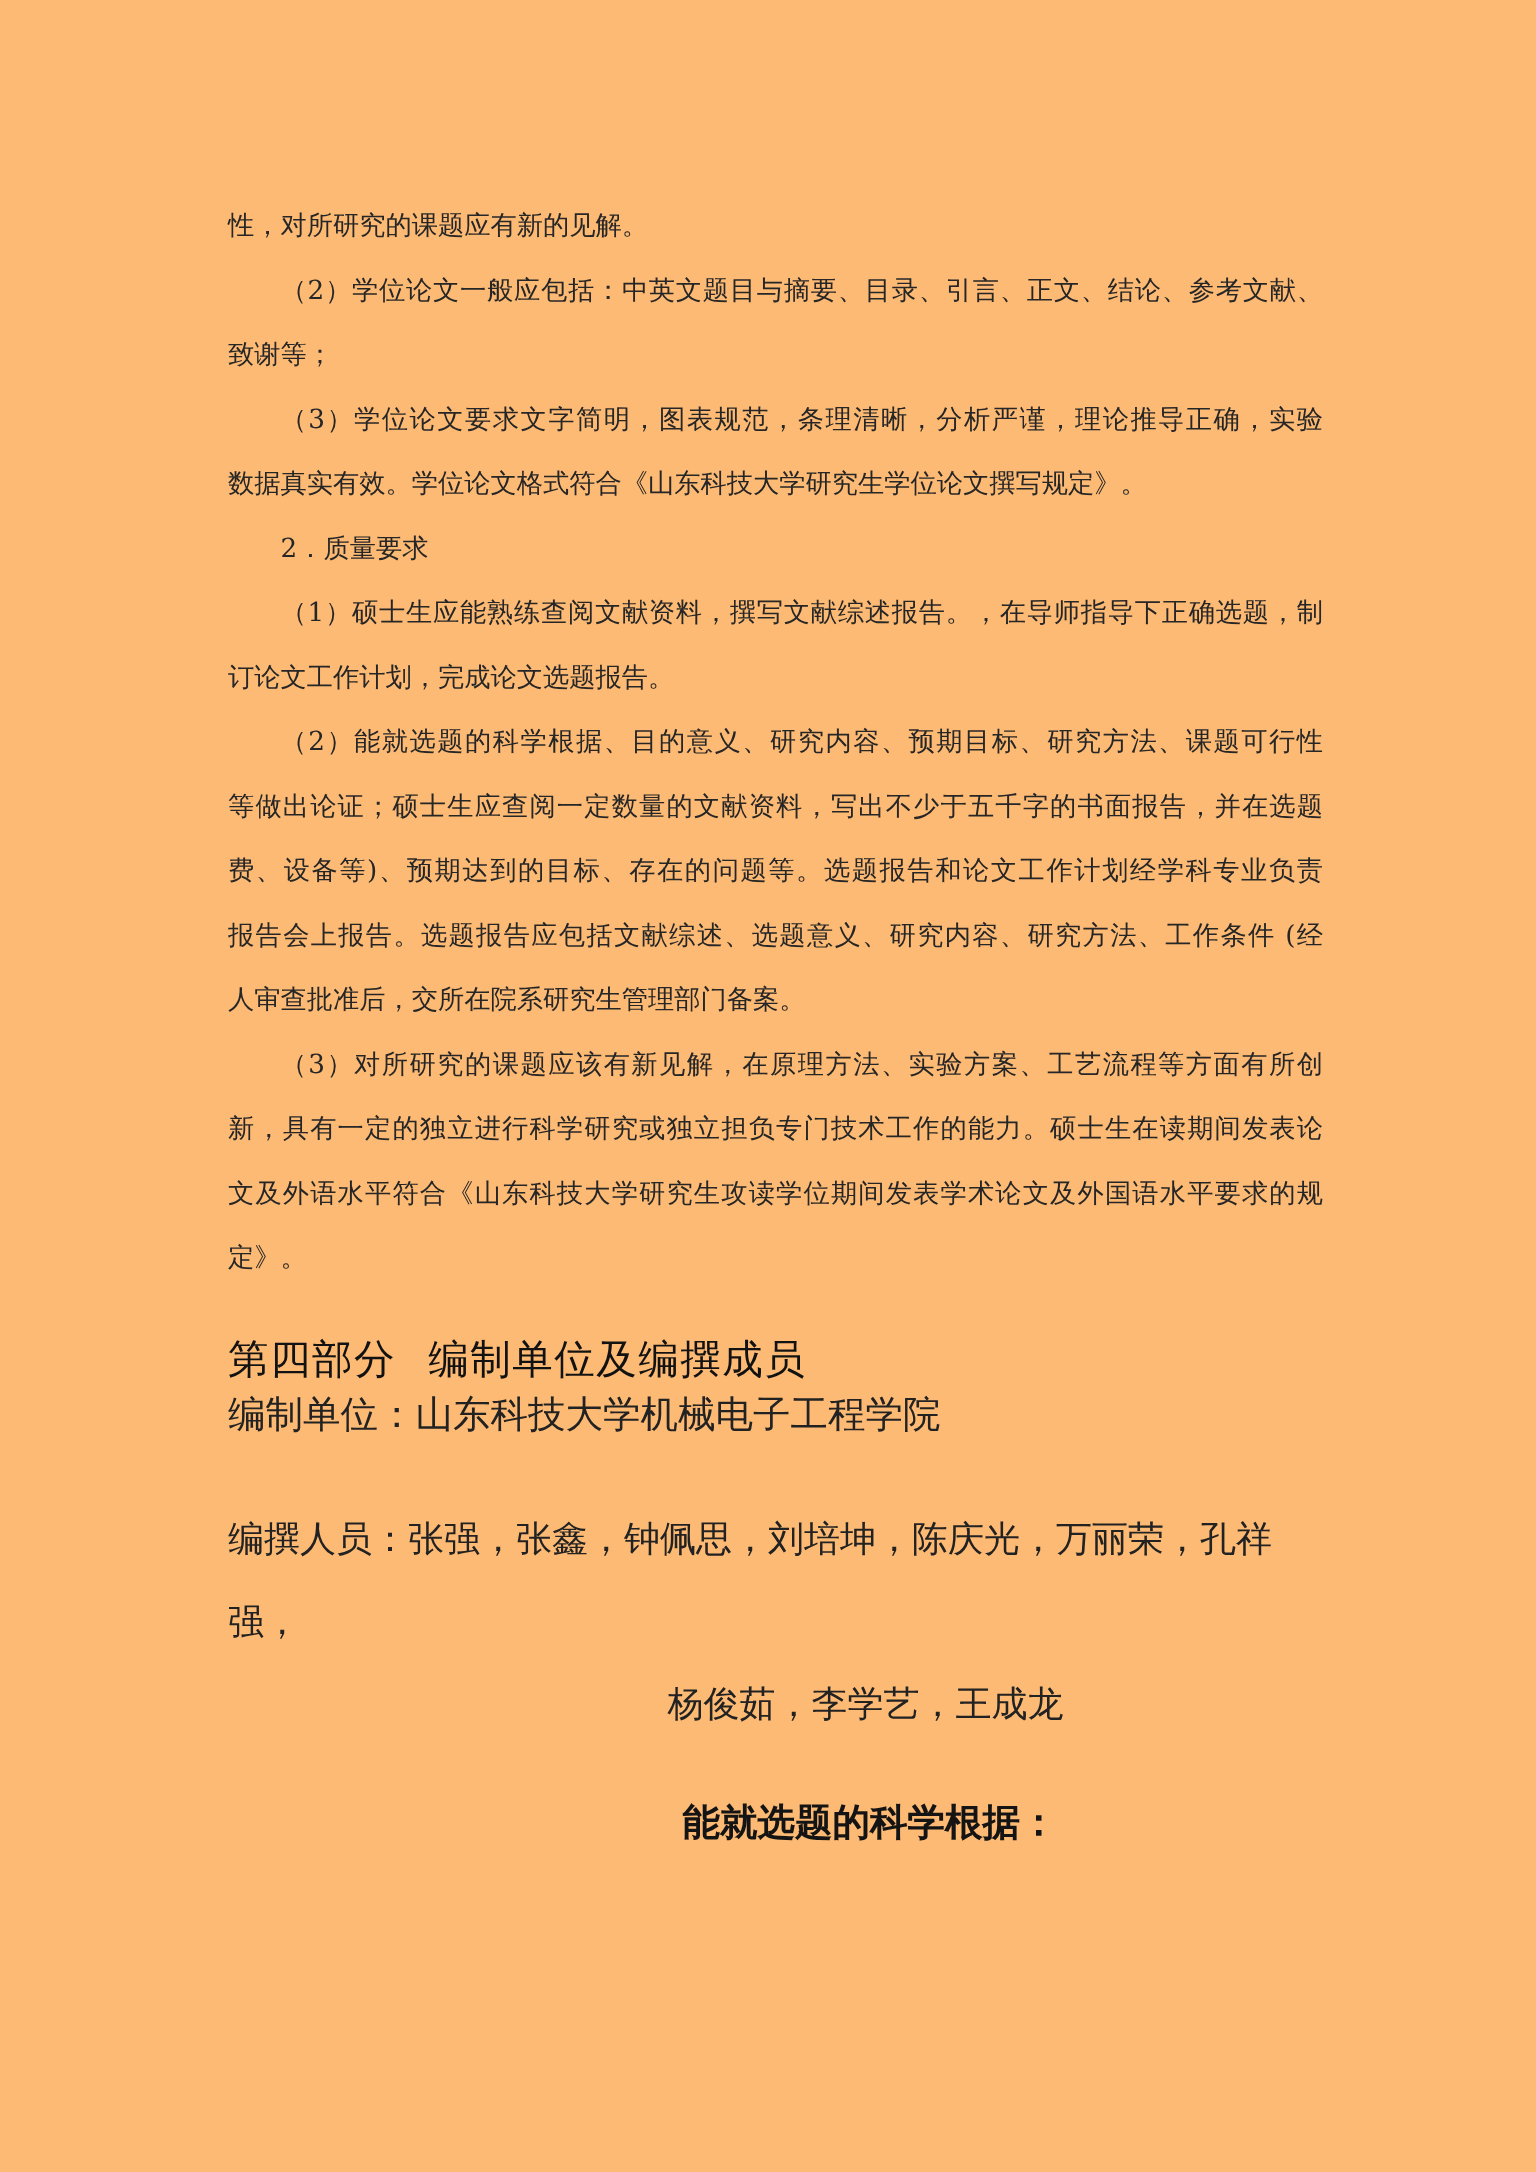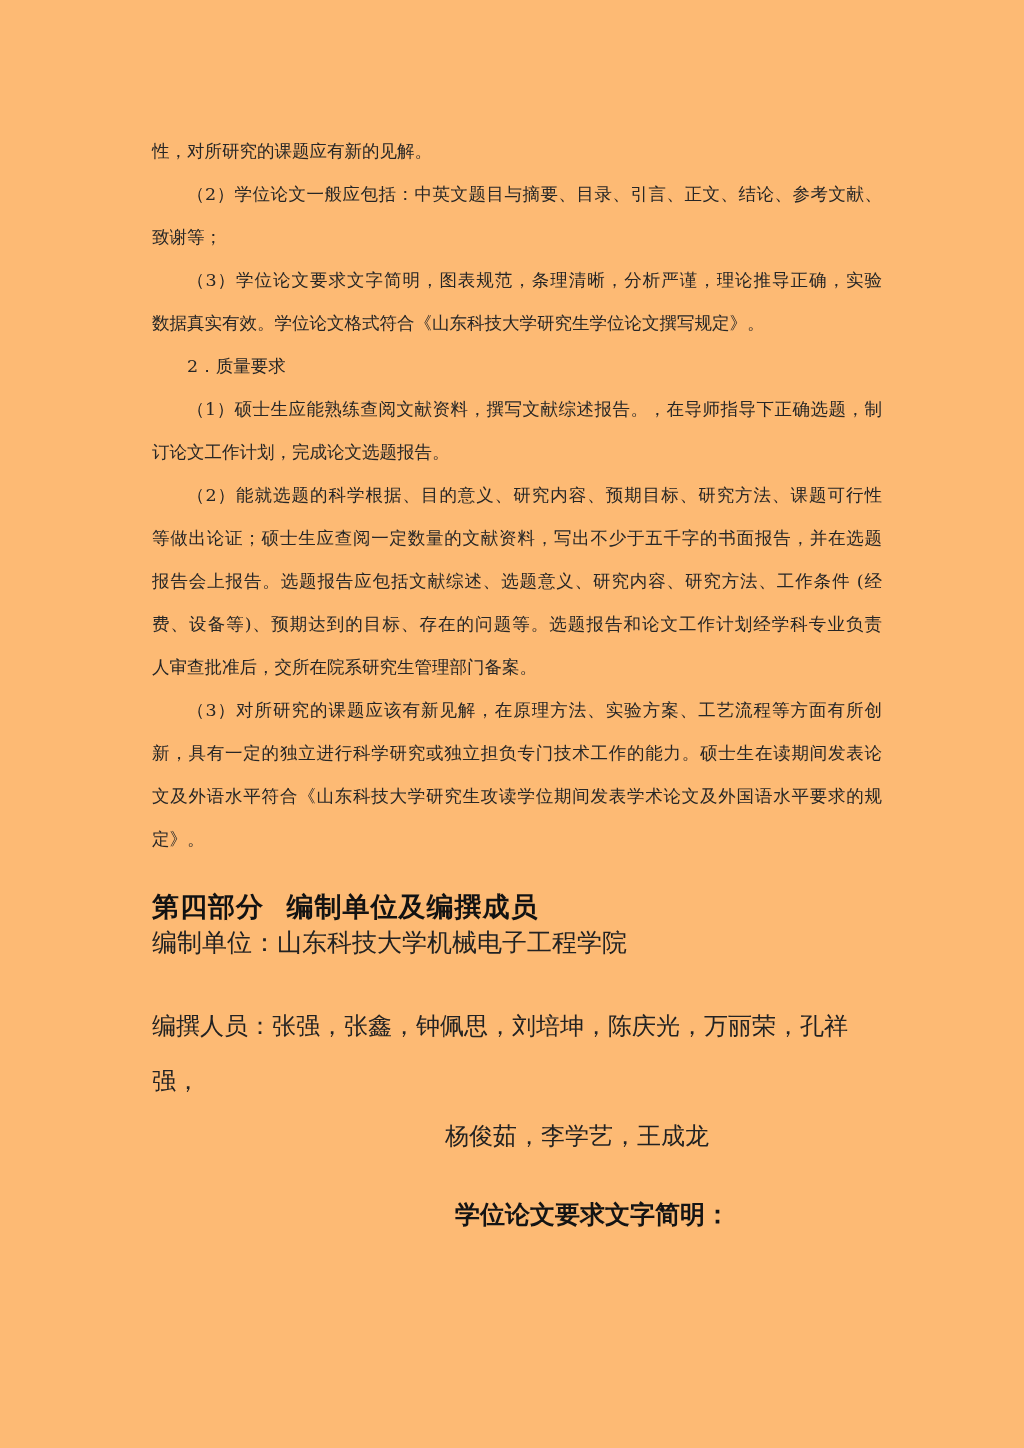--- a/index.html
+++ b/index.html
@@ -32,21 +32,21 @@
     white-space: normal;
     text-align: justify;
     text-align-last: justify;
   }
   
   .fi { text-indent: 35px; }
 
   .section-heading {
     margin: 28px 0 0 0;
     font-family: "DejaVu Sans", sans-serif;
-    font-weight: bold;
+    font-weight: normal;
     font-size: 27px;
     line-height: 36px;
     color: #121212;
     letter-spacing: 1px;
     word-spacing: 12px;
   }
   .unit-line {
     font-size: 25px;
     line-height: 36px;
     color: #222222;
@@ -78,34 +78,34 @@
       <div class="line">性，对所研究的课题应有新的见解。</div>
       <div class="line fi jf">（2）学位论文一般应包括：中英文题目与摘要、目录、引言、正文、结论、参考文献、</div>
       <div class="line">致谢等；</div>
       <div class="line fi jf">（3）学位论文要求文字简明，图表规范，条理清晰，分析严谨，理论推导正确，实验</div>
       <div class="line">数据真实有效。学位论文格式符合《山东科技大学研究生学位论文撰写规定》。</div>
       <div class="line fi">2．质量要求</div>
       <div class="line fi jf">（1）硕士生应能熟练查阅文献资料，撰写文献综述报告。，在导师指导下正确选题，制</div>
       <div class="line">订论文工作计划，完成论文选题报告。</div>
       <div class="line fi jf">（2）能就选题的科学根据、目的意义、研究内容、预期目标、研究方法、课题可行性</div>
       <div class="line jf">等做出论证；硕士生应查阅一定数量的文献资料，写出不少于五千字的书面报告，并在选题</div>
+      <div class="line jf">费、设备等)、预期达到的目标、存在的问题等。选题报告和论文工作计划经学科专业负责</div>
       <div class="line jf">报告会上报告。选题报告应包括文献综述、选题意义、研究内容、研究方法、工作条件 (经</div>
-      <div class="line jf">费、设备等)、预期达到的目标、存在的问题等。选题报告和论文工作计划经学科专业负责</div>
       <div class="line">人审查批准后，交所在院系研究生管理部门备案。</div>
       <div class="line fi jf">（3）对所研究的课题应该有新见解，在原理方法、实验方案、工艺流程等方面有所创</div>
       <div class="line jf">新，具有一定的独立进行科学研究或独立担负专门技术工作的能力。硕士生在读期间发表论</div>
       <div class="line jf">文及外语水平符合《山东科技大学研究生攻读学位期间发表学术论文及外国语水平要求的规</div>
       <div class="line">定》。</div>
     </div>
 
     <h2 class="section-heading">第四部分 编制单位及编撰成员</h2>
 
     <div class="unit-line"><span>编制单位：</span><span>山东科技大学机械电子工程学院</span></div>
 
     <div class="authors">
       <div class="authors-line"><span>编撰人员：</span><span>张强，张鑫，钟佩思，刘培坤，陈庆光，万丽荣，孔祥强，</span></div>
       <div class="authors-line cont">杨俊茹，李学艺，王成龙</div>
     </div>
 
-    <div class="signature">学位论文要求文字简明：</div>
+    <div class="signature">能就选题的科学根据：</div>
 
   </div>
 </div>
 
 </body></html>

